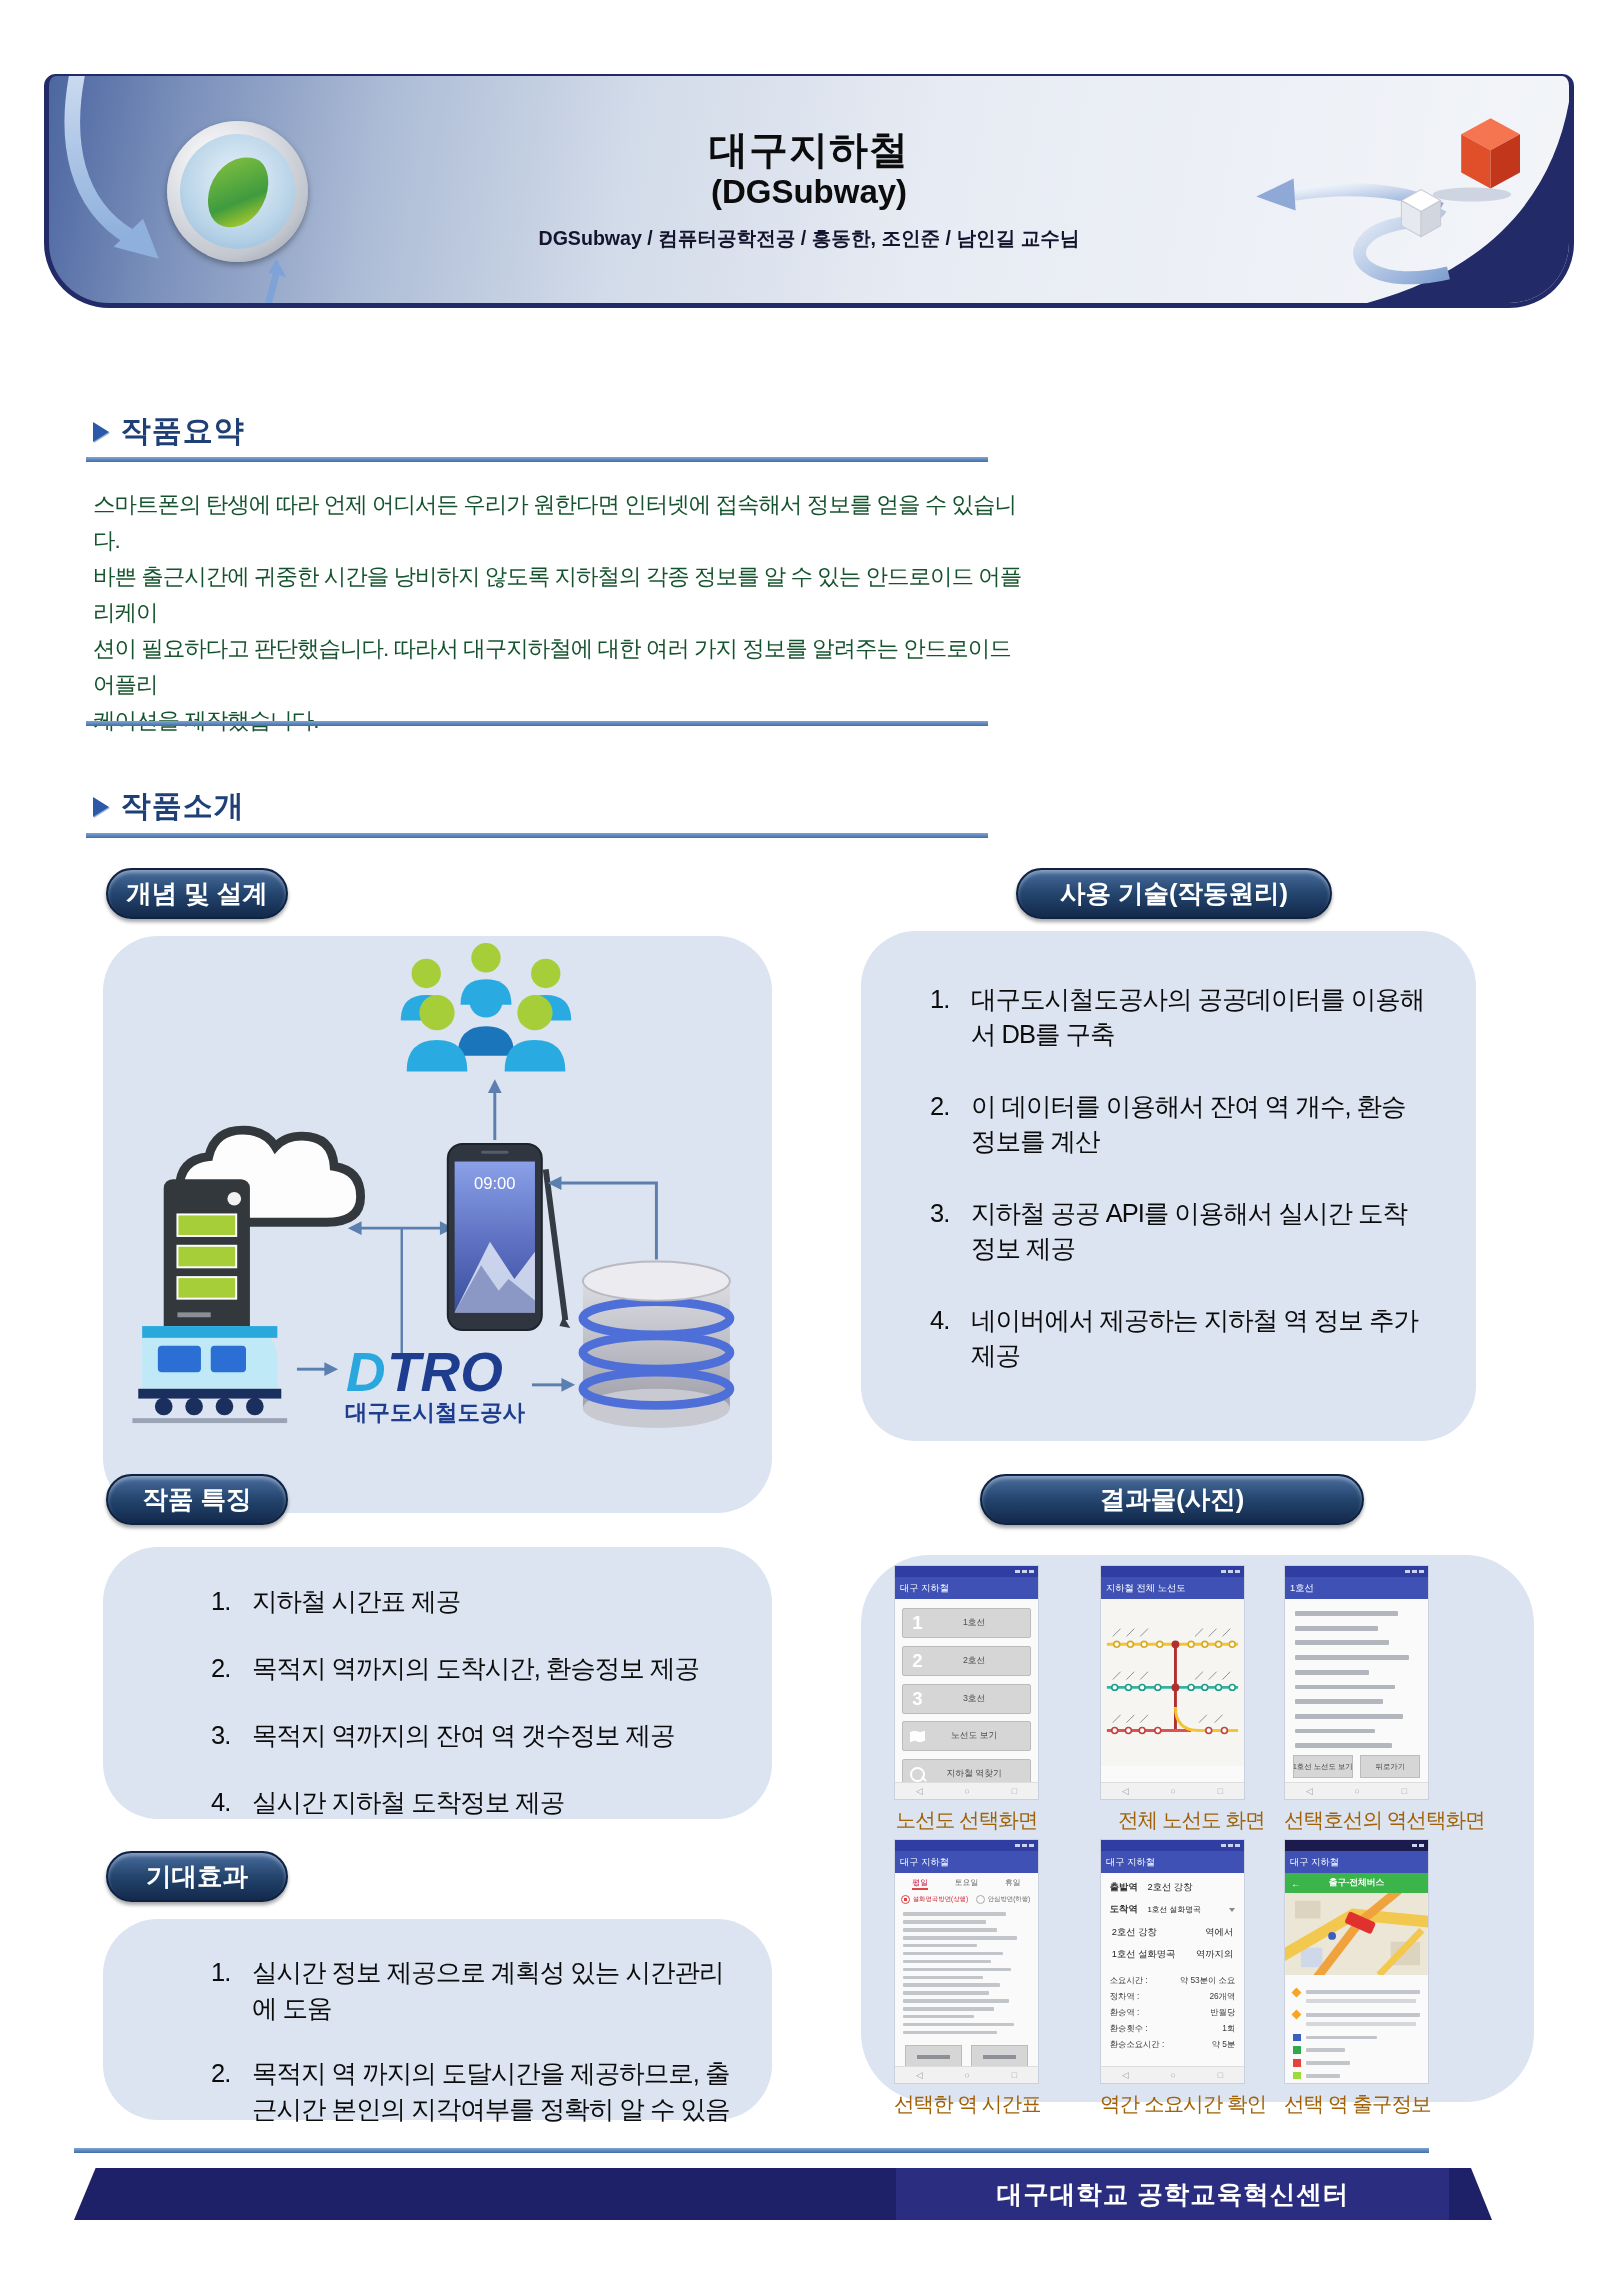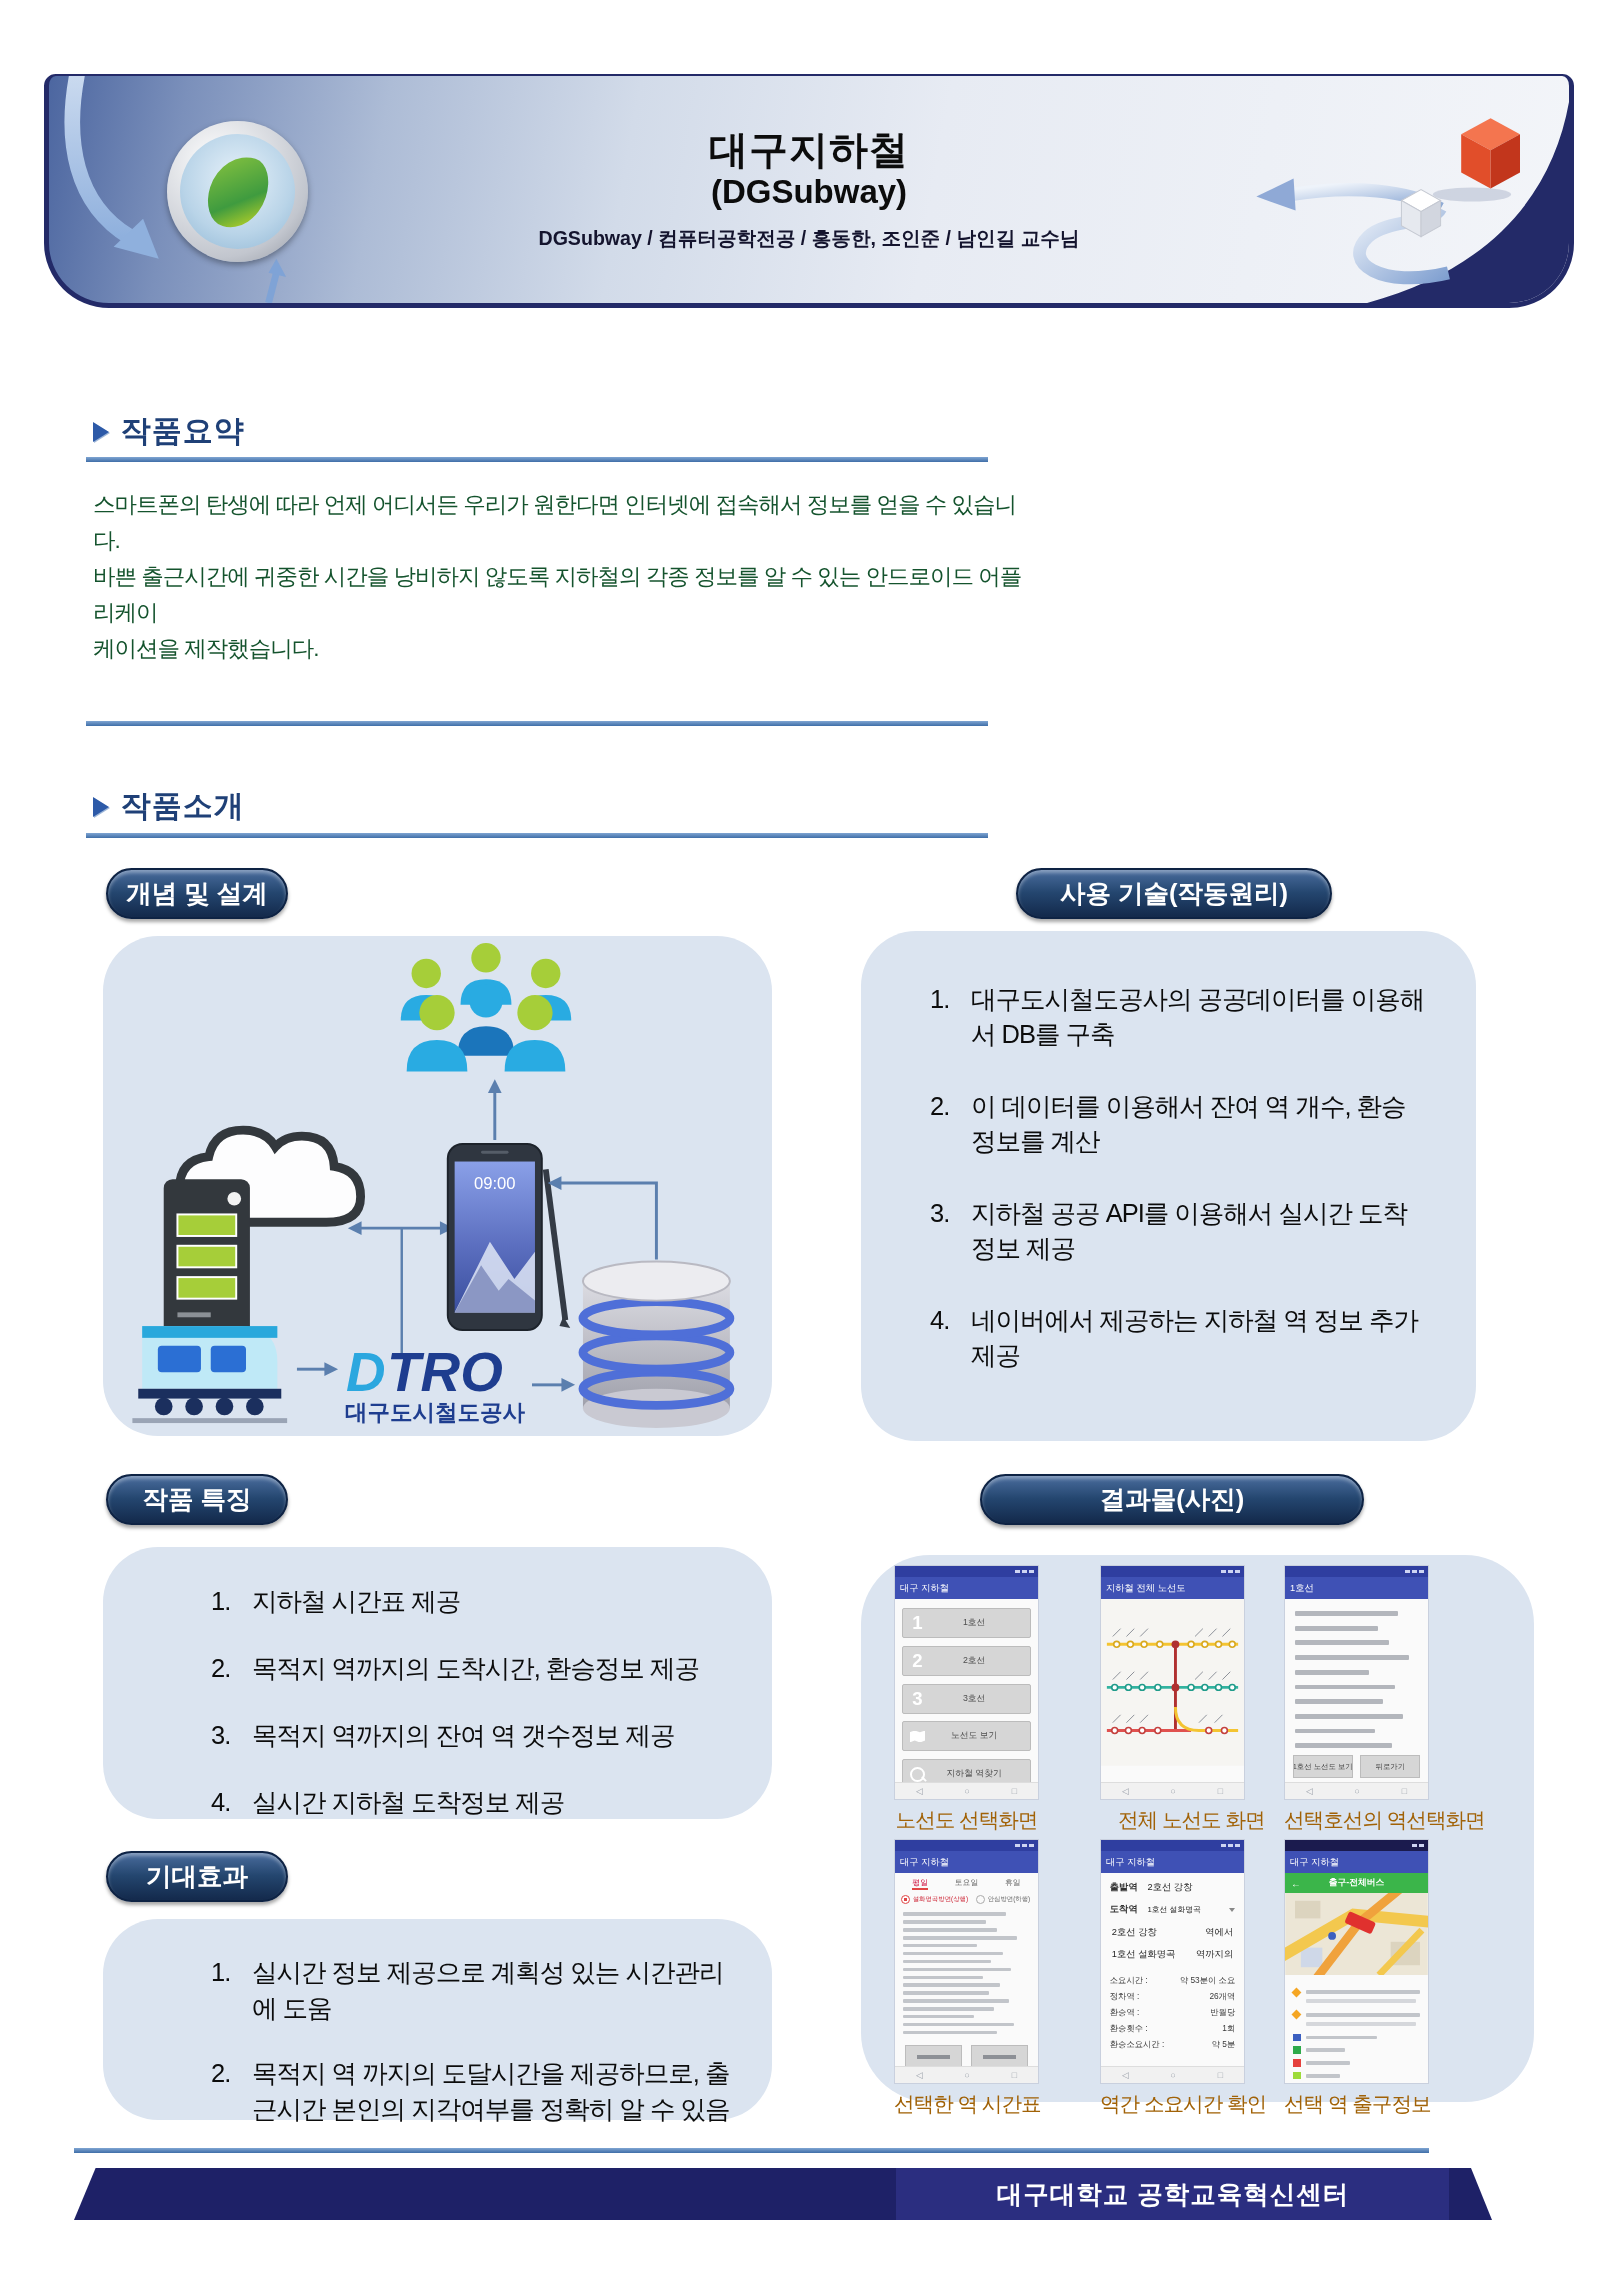--- a/index.html
+++ b/index.html
@@ -176,34 +176,35 @@
   </div>
 
   <div class="sec-heading" style="left:93px;top:411px;">
     <span class="arrow-bullet"></span>
     <span>작품요약</span>
   </div>
   <div class="hrule" style="left:86px;top:457px;width:902px;"></div>
   <div class="summary-body">
     <div> 스마트폰의 탄생에 따라 언제 어디서든 우리가 원한다면 인터넷에 접속해서 정보를 얻을 수 있습니다.</div>
     <div>바쁜 출근시간에 귀중한 시간을 낭비하지 않도록 지하철의 각종 정보를 알 수 있는 안드로이드 어플리케이</div>
+    <div>션이 필요하다고 판단했습니다.  따라서 대구지하철에 대한 여러 가지 정보를 알려주는 안드로이드 어플리</div>
     <div>케이션을 제작했습니다.</div>
   </div>
   <div class="hrule" style="left:86px;top:721px;width:902px;"></div>
 
   <div class="sec-heading" style="left:93px;top:786px;">
     <span class="arrow-bullet"></span>
     <span>작품소개</span>
   </div>
   <div class="hrule" style="left:86px;top:833px;width:902px;"></div>
 
   <div class="pill" style="left:106px;top:868px;width:178px;">개념 및 설계</div>
   <div class="pill" style="left:1016px;top:868px;width:312px;">사용 기술(작동원리)</div>
 
-  <div class="softbox" style="left:103px;top:936px;width:669px;height:500px;">
+  <div class="softbox" style="left:103px;top:936px;width:669px;height:577px;">
     <svg width="669" height="502" viewBox="0 0 683 512">
       <defs>
         <linearGradient id="scr" x1="0" y1="0" x2="0" y2="1">
           <stop offset="0" stop-color="#8aa0e8"></stop>
             <stop offset="0.55" stop-color="#5c6fc0"></stop>
             <stop offset="1" stop-color="#3a4f9e"></stop>
         </linearGradient>
         <linearGradient id="dbg" x1="0" y1="0" x2="0" y2="1">
           <stop offset="0" stop-color="#dcdce2"></stop>
             <stop offset="1" stop-color="#9fa0ab"></stop>

